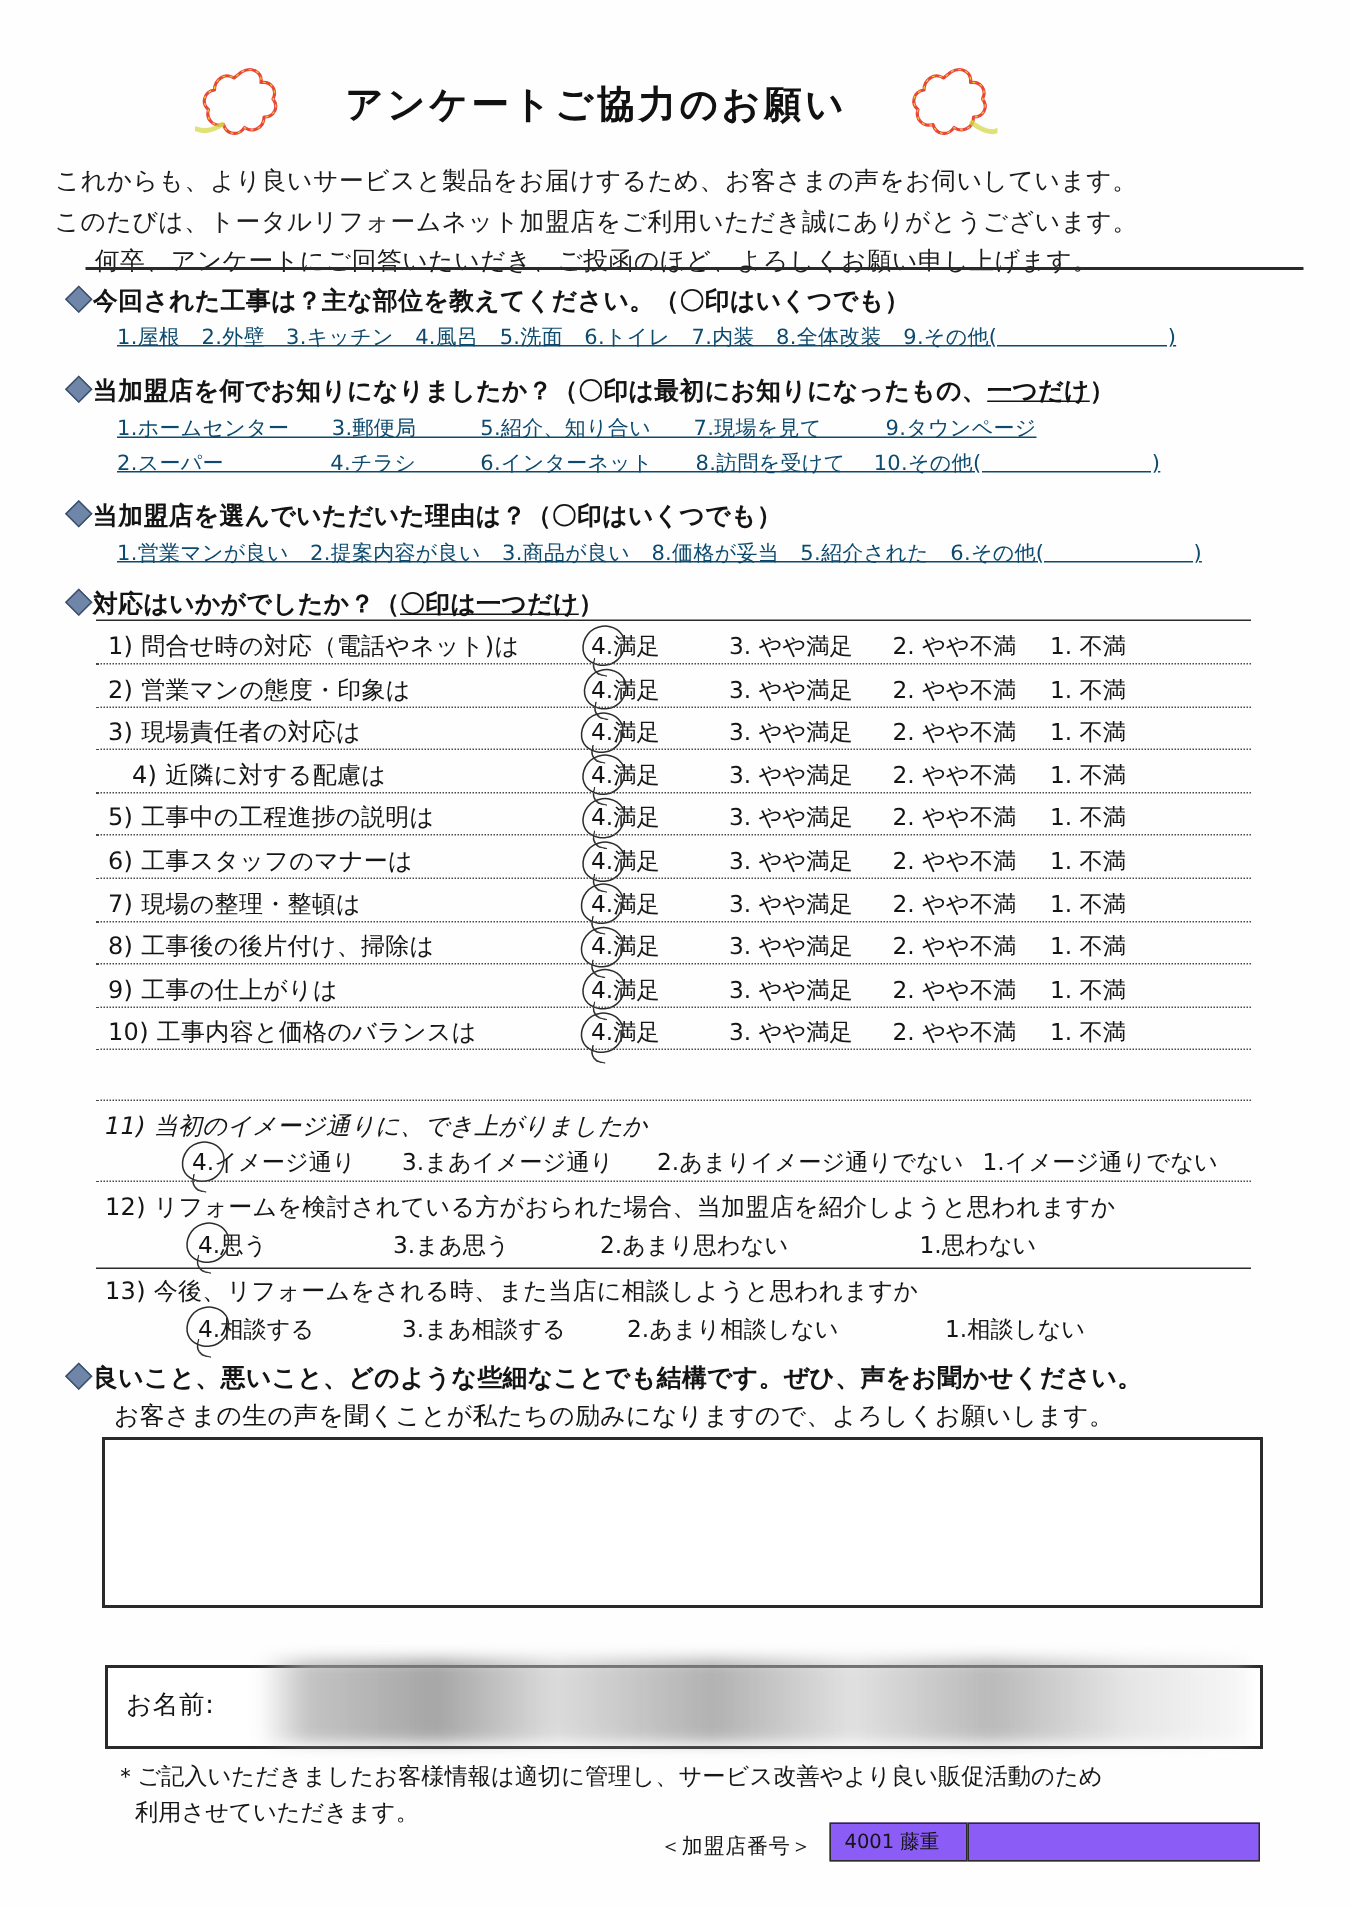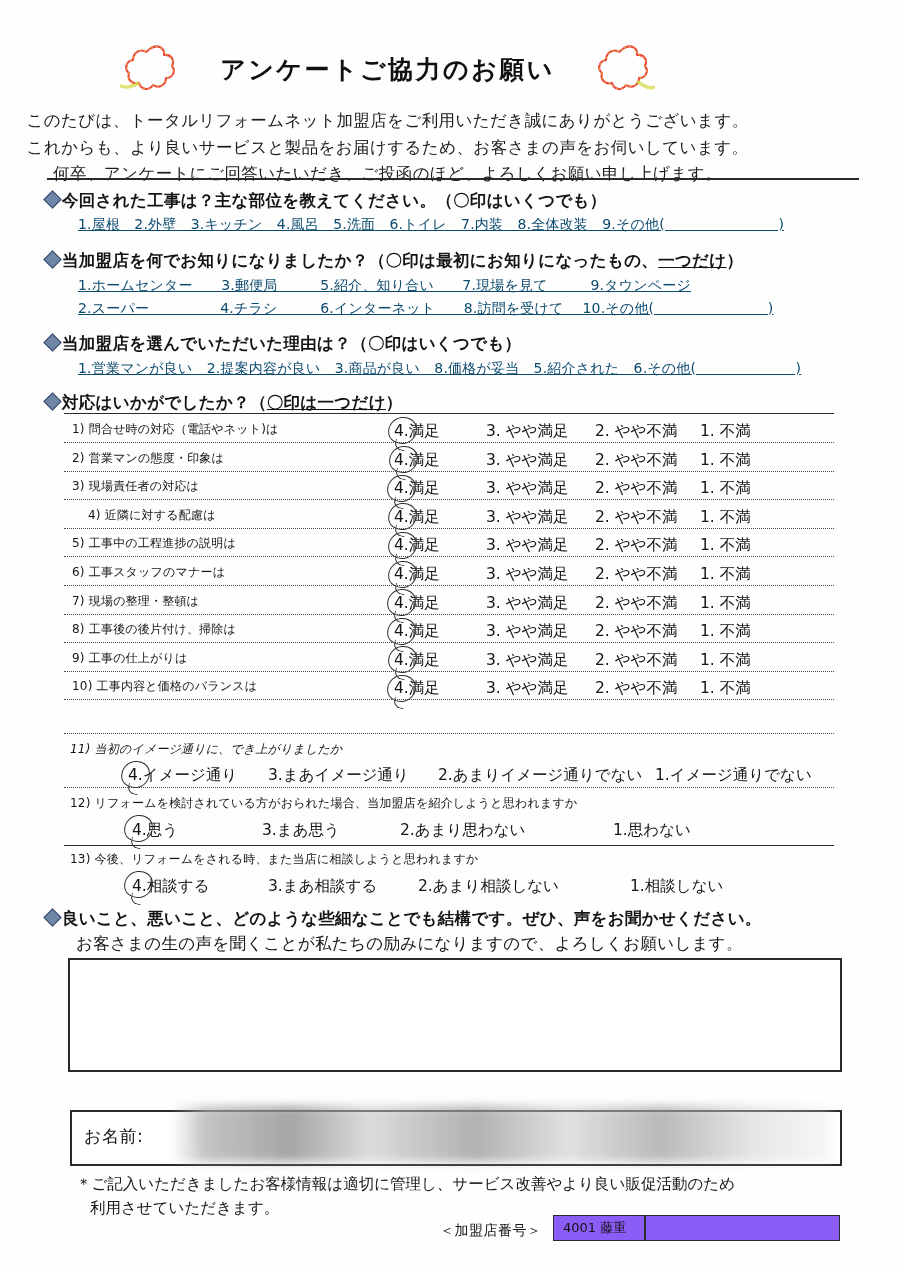--- a/index.html
+++ b/index.html
@@ -16,21 +16,21 @@
     width: 900px;
     height: 1271px;
     overflow: hidden;
     background: #fefefe;
     box-sizing: border-box;
   }
 
   
   .header-block {
     position: absolute;
-    left: 2px; top: 0; width: 771px;
+    left: 12px; top: 0; width: 771px;
   }
   .title-row {
     position: relative;
     height: 62px;
     display: flex;
     align-items: center;
     justify-content: center;
     gap: 38px;
     padding-top: 38px;
   }
@@ -108,21 +108,21 @@
   }
   .solid-thin {
     position: absolute;
     height: 0;
     border-top: 1.6px solid #2b2b2b;
   }
 
   
   .rate-label {
     position: absolute;
-    font-size: 12px;
+    font-size: 16px;
     letter-spacing: .2px;
     white-space: nowrap;
     color: #151515;
   }
   .rate-opt {
     position: absolute;
     font-size: 15.5px;
     white-space: nowrap;
     color: #151515;
   }
@@ -244,22 +244,22 @@
                    C4 27 6 19 13 18 C13 11 20 6 26 10 Z" fill="none" stroke="#e8453c" stroke-width="2.1" stroke-linejoin="round"></path>
           <path d="M31 6 C38 2 45 6 44 13 C51 12 55 18 52 24 C56 29 53 36 46 36
                    C46 43 39 47 33 43 C29 49 21 48 19 41 C12 43 7 37 9 31
                    C4 27 6 19 13 18 C13 11 20 6 26 10 Z" fill="none" stroke="#f2c230" stroke-width="0.9" stroke-dasharray="2 3"></path>
           <path d="M45 40 C52 45 58 47 62 45" fill="none" stroke="#d6d84a" stroke-width="3.4" stroke-linecap="round" opacity="0.75"></path>
         </svg>
       </span>
     </div>
 
     <div class="intro">
+      <div>これからも、より良いサービスと製品をお届けするため、お客さまの声をお伺いしています。</div>
       <div>このたびは、トータルリフォームネット加盟店をご利用いただき誠にありがとうございます。</div>
-      <div>これからも、より良いサービスと製品をお届けするため、お客さまの声をお伺いしています。</div>
       <div>何卒、アンケートにご回答いたいだき、ご投函のほど、よろしくお願い申し上げます。</div>
     </div>
     <div class="rule-top"></div>
   </div>
 
   <div class="abs q-head" style="left:46px; top:190px;">
     <span class="diamond"></span>
     <span>今回された工事は？主な部位を教えてください。（〇印はいくつでも）</span>
   </div>
   <div class="abs opt-row" style="left:78px; top:216px;">1.屋根　2.外壁　3.キッチン　4.風呂　5.洗面　6.トイレ　7.内装　8.全体改装　9.その他(　　　　　　　　)</div>

